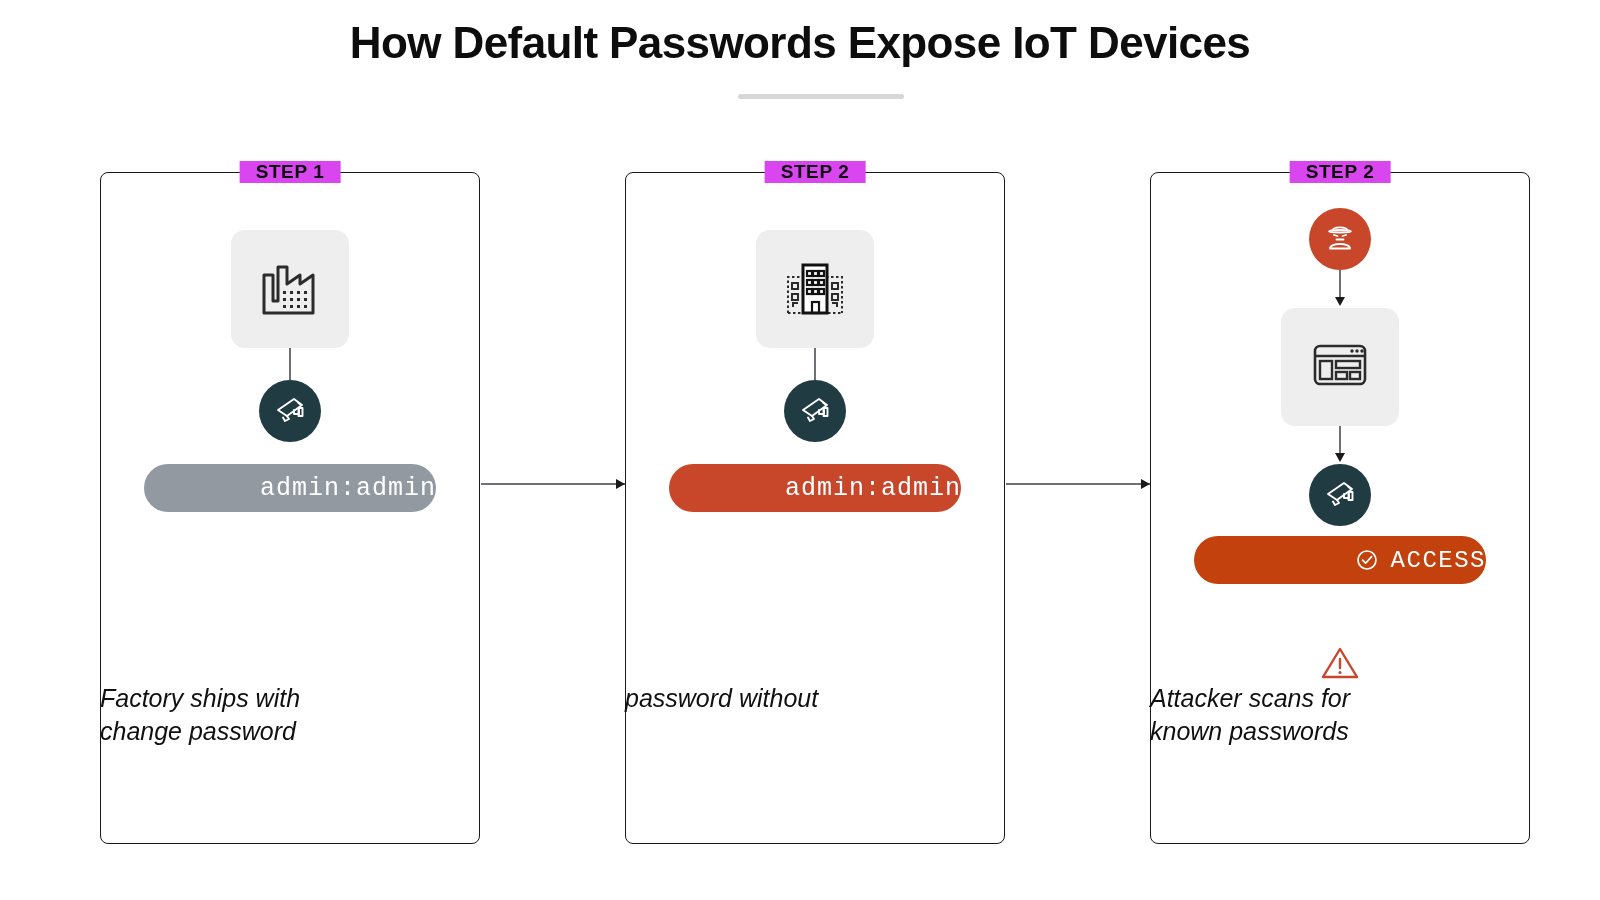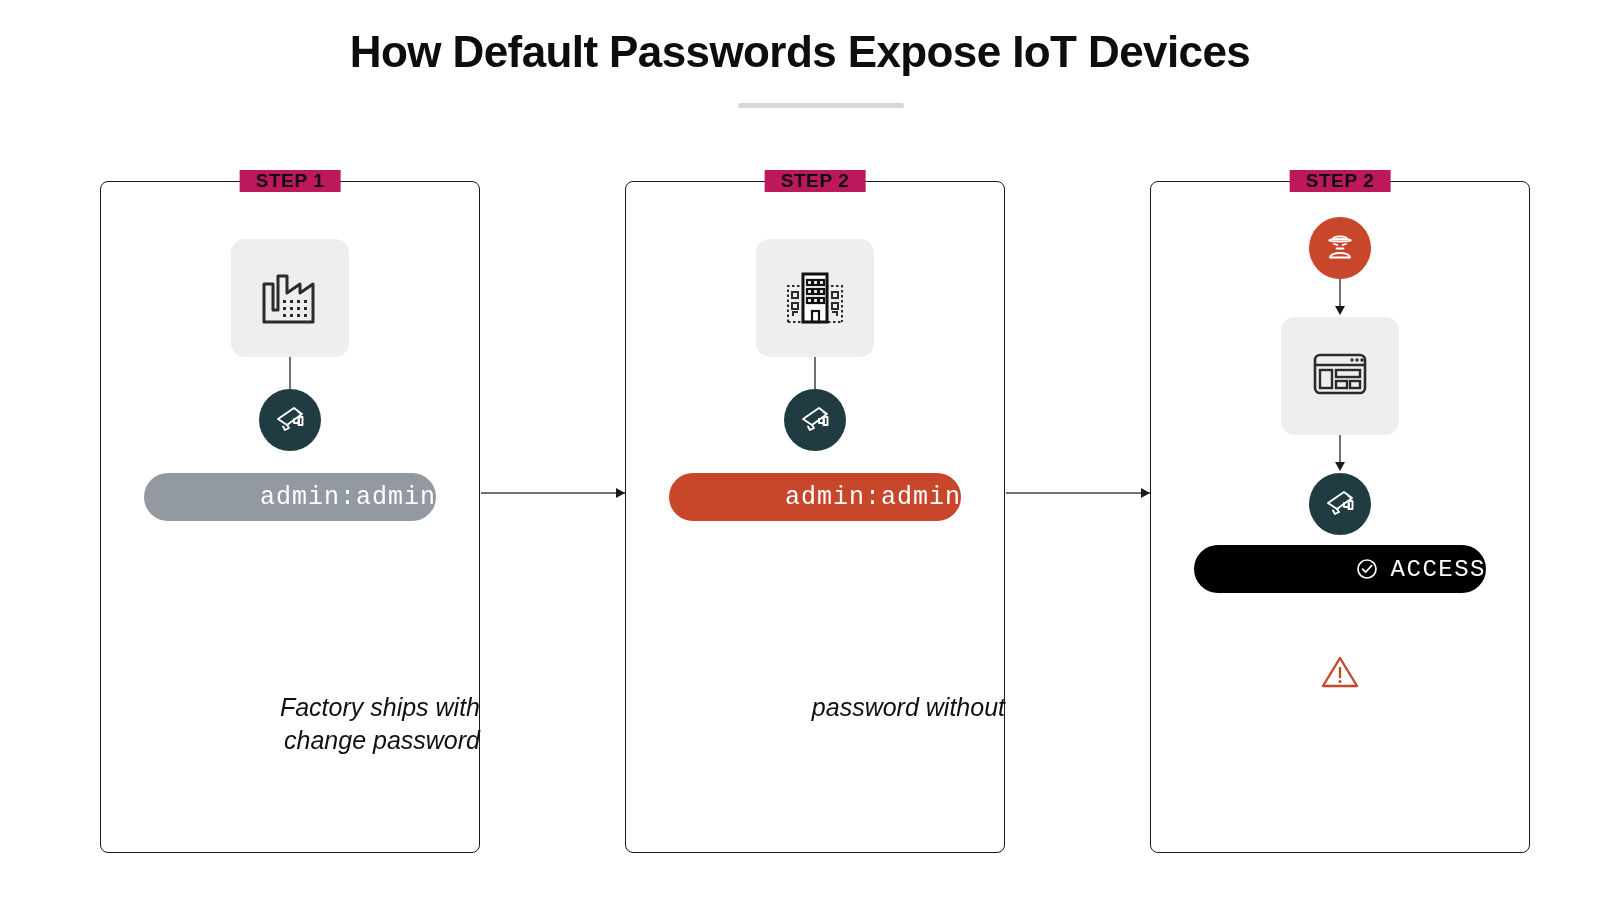--- a/index.html
+++ b/index.html
@@ -2,21 +2,21 @@
 <html><head>
 <meta charset="utf-8">
 <style>
   * { box-sizing: border-box; margin: 0; padding: 0; }
   html, body {
     width: 1600px; height: 900px;
     background: #ffffff;
     font-family: "Liberation Sans", sans-serif;
     overflow: hidden;
   }
-  .page { position: relative; width: 1600px; height: 672px; margin-top: 9px; }
+  .page { position: relative; width: 1600px; height: 672px; }
 
   
   .title {
     position: absolute; top: 18px; left: 0; width: 1600px;
     text-align: center;
     font-size: 44px;
     font-weight: 700;
     letter-spacing: -0.6px;
     color: #0d0d0d;
     font-family: "Liberation Sans", sans-serif;
@@ -42,21 +42,21 @@
 
   .card-frame {
     position: absolute; inset: 0;
     border: 1.6px solid #1a1a1a;
     border-radius: 8px;
   }
   
   .card-notch {
     position: absolute;
     top: -11px; left: 50%; transform: translateX(-50%);
-    background: #be185d;
+    background: #d946ef;
     height: 22px;
     padding: 0 16px;
     display: flex; align-items: center; justify-content: center;
   }
   .step-label {
     font-size: 19px;
     font-weight: 700;
     letter-spacing: 0.6px;
     color: #0d0d0d;
     white-space: nowrap;
@@ -115,27 +115,27 @@
     display: flex; align-items: center; justify-content: flex-end;
     gap: 12px;
     margin: 0 auto;
     color: #ffffff;
     font-family: "Liberation Mono", monospace;
     font-size: 25px;
     letter-spacing: 1px;
   }
   .pill-gray { background: #9299a0; width: 292px; }
   .pill-red  { background: #c8462a; width: 292px; }
-  .pill-access { background: #000000; width: 292px; font-size: 24px; letter-spacing: 1.5px; }
+  .pill-access { background: #c2410c; width: 292px; font-size: 24px; letter-spacing: 1.5px; }
 
   
   .caption {
     position: absolute;
     left: 0; right: 0; top: 510px;
-    text-align: right;
+    text-align: left;
     font-size: 25px;
     font-style: italic;
     line-height: 1.3;
     color: #101010;
   }
   .caption span { display: block; }
 
   .warn-icon-wrap {
     position: absolute; left: 0; right: 0; top: 472px;
     display: flex; justify-content: center;
@@ -386,20 +386,24 @@
       <div class="warn-icon-wrap">
         <span>
           <svg width="40" height="38" viewBox="0 0 40 38">
             <path d="M20 5 L37 33 L3 33 Z" fill="none" stroke="#c8462a" stroke-width="2.4" stroke-linejoin="round"></path>
             <path d="M20 15 L20 24" stroke="#c8462a" stroke-width="2.4" stroke-linecap="round"></path>
             <circle cx="20" cy="28.5" r="1.5" fill="#c8462a"></circle>
           </svg>
         </span>
       </div>
 
+      <div class="caption">
+        <span>Attacker scans for</span>
+        <span>known passwords</span>
+      </div>
     </div>
 
     <div class="harrow harrow-1">
         <i></i>
         <b></b>
       </div>
     <div class="harrow harrow-2">
         <i></i>
         <b></b>
       </div>

